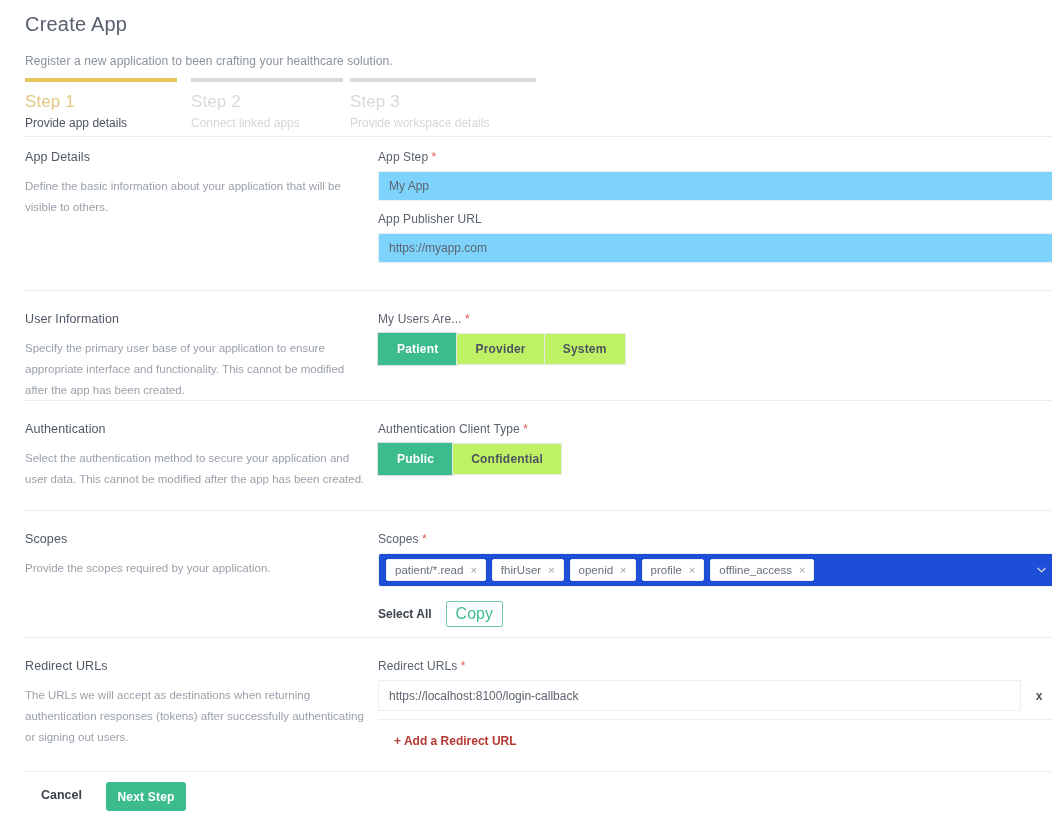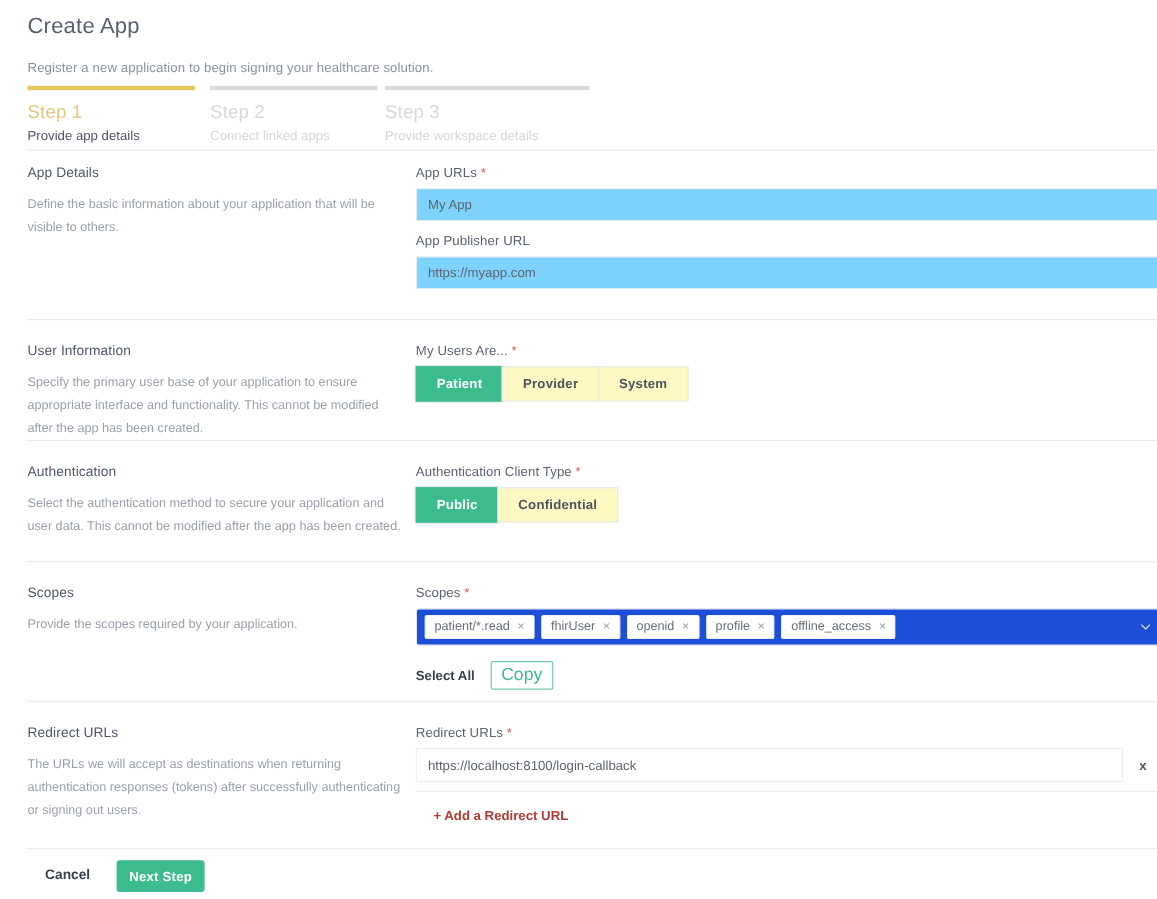--- a/index.html
+++ b/index.html
@@ -68,21 +68,21 @@
     padding: 0 10px; outline: none; border-radius: 1px;
   }
   .text-input::placeholder { color: #b6bcc4; }
 
   
   .btn-group { display: flex; border-radius: 2px; width: max-content; }
   .btn-group > button {
     font-family: "Liberation Sans", sans-serif;
     font-size: 12px; font-weight: bold;
     height: 32px; padding: 0 18px;
-    background: #fef9c3; color: #4d545f;
+    background: #bef264; color: #4d545f;
     border: 1px solid #e6e8ea; margin-left: -1px;
     cursor: pointer; outline: none; letter-spacing: .2px;
   }
   .btn-group > button:first-child { margin-left: 0; }
   .btn-group > button.sel {
     background: #3cbc8d; color: #fff; border-color: #3cbc8d;
     box-shadow: 0 0 0 1px #dfe1e4;
   }
 
   
@@ -158,21 +158,21 @@
     font-family: "Liberation Sans", sans-serif;
     font-size: 12px; font-weight: bold; cursor: pointer; letter-spacing: .2px;
   }
 </style>
 </head>
 <body>
 
 <div class="page">
 
   <div class="page-title">Create App</div>
-  <div class="page-subtitle">Register a new application to begin signing your healthcare solution.</div>
+  <div class="page-subtitle">Register a new application to been crafting your healthcare solution.</div>
 
   <div class="stepper">
     <div class="step active">
       <div class="step-bar"></div>
       <div class="step-num">Step 1</div>
       <div class="step-label">Provide app details</div>
     </div>
     <div class="step">
       <div class="step-bar"></div>
       <div class="step-num">Step 2</div>
@@ -187,21 +187,21 @@
 
   <div class="divider" style="top:136px"></div>
 
   <div class="section" style="top:150px">
     <div class="sec-head">
       <div class="sec-title">App Details</div>
       <div class="sec-desc">Define the basic information about your application that will be visible to others.</div>
     </div>
     <div class="field" style="left:362px; top:0;">
       <div class="field-label">
-        <span>App URLs</span>
+        <span>App Step</span>
         <span class="req">*</span>
       </div>
       <input class="text-input" type="text" value="My App" style="">
     </div>
     <div class="field" style="left:362px; top:62px;">
       <div class="field-label">
         <span>App Publisher URL</span>
       </div>
       <input class="text-input" type="text" value="https://myapp.com" style="">
     </div>

